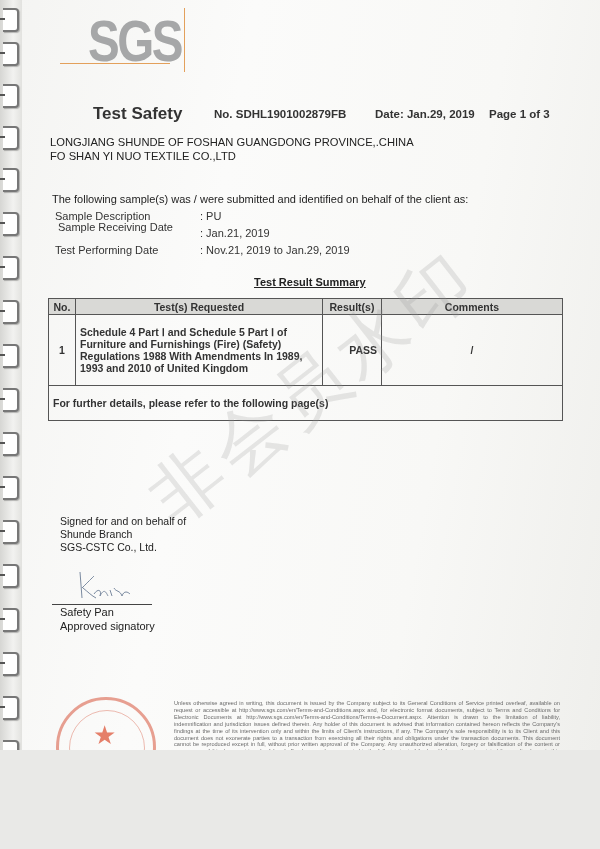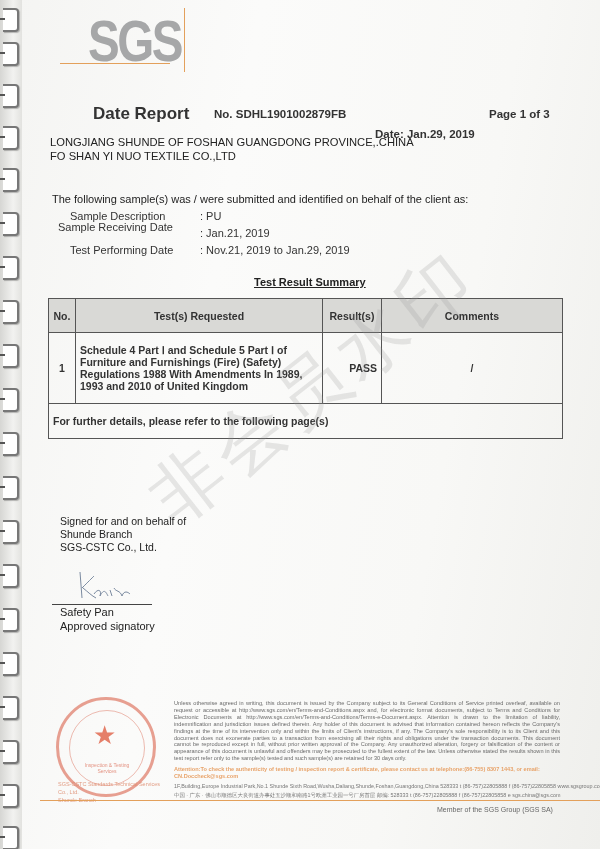--- a/index.html
+++ b/index.html
@@ -1,36 +1,36 @@
 <!DOCTYPE html>
 <html><head>
 <meta charset="utf-8">
 <style>
   html,body{margin:0;padding:0;}
   body{width:600px;height:849px;overflow:hidden;background:#e9e9e7;font-family:"Liberation Sans",sans-serif;color:#222;}
-  .page{position:relative;width:600px;height:849px;background:linear-gradient(100deg,#f4f4f2 0%,#fbfbfa 35%,#f8f8f6 70%,#efefec 100%);overflow:hidden;}
+  .page{position:relative;width:600px;height:750px;background:linear-gradient(100deg,#f4f4f2 0%,#fbfbfa 35%,#f8f8f6 70%,#efefec 100%);overflow:hidden;}
   .binding{position:absolute;left:0;top:0;width:22px;height:849px;background:linear-gradient(90deg,#d6d6d3,#f2f2f0 60%,#e2e2df);}
   .ring{position:absolute;left:3px;width:14px;height:20px;border:2px solid #777;border-left:none;border-radius:0 4px 4px 0;background:#fff;box-shadow:1px 1px 1px rgba(0,0,0,0.25);}
   .ring::before{content:"";position:absolute;left:-4px;top:8px;width:6px;height:2px;background:#555;}
   .abs{position:absolute;}
   .logo{left:88px;top:12px;font-family:"Liberation Sans",sans-serif;font-weight:bold;font-size:58px;letter-spacing:-3px;color:#a6a7a8;transform:scaleX(0.82);transform-origin:left top;line-height:58px;}
   .logo-hline{left:60px;top:63px;width:110px;height:1px;background:#e3a05b;}
   .logo-vline{left:184px;top:8px;width:1px;height:64px;background:#e3a05b;}
   .hdr-title{left:93px;top:104px;font-size:17px;font-weight:bold;color:#333;}
   .hdr-no{left:214px;top:108px;font-size:11.5px;font-weight:bold;color:#333;}
-  .hdr-date{left:375px;top:108px;font-size:11.5px;font-weight:bold;color:#333;margin-top:20px;}
+  .hdr-date{left:375px;top:108px;font-size:11.5px;font-weight:bold;color:#333;}
   .hdr-page{left:489px;top:108px;font-size:11.5px;font-weight:bold;color:#333;}
   .client{left:50px;top:135px;font-size:11.2px;line-height:14px;color:#222;}
   .ghost{color:#c9c9c6;font-size:9px;position:absolute;}
   .intro{left:52px;top:193px;font-size:11px;color:#222;}
-  .field-label{left:70px;font-size:11px;color:#333;}
+  .field-label{left:55px;font-size:11px;color:#333;}
   .field-value{left:200px;font-size:11px;color:#333;}
   .summary-title{left:254px;top:276px;font-size:11px;font-weight:bold;text-decoration:underline;color:#222;}
   table.res{position:absolute;left:48px;top:298px;width:515px;border-collapse:collapse;font-size:10.5px;color:#333;}
-  table.res th{background:#d9d9d6;font-weight:bold;border:1px solid #555;padding:10px 4px;height:13px;}
+  table.res th{background:#d9d9d6;font-weight:bold;border:1px solid #555;padding:1px 4px;height:13px;}
   table.res td{border:1px solid #555;padding:11px 4px;vertical-align:middle;line-height:12px;font-weight:bold;}
   .sign{left:60px;top:515px;font-size:10.5px;line-height:13px;color:#222;}
   .sig-line{left:52px;top:604px;width:100px;height:1px;background:#444;}
   .sig-name{left:60px;top:605px;font-size:11px;line-height:14px;color:#222;}
   .signature{left:74px;top:568px;width:60px;height:36px;}
   .watermark{left:130px;top:470px;font-size:72px;color:rgba(150,150,150,0.22);transform:rotate(-38deg);transform-origin:left top;white-space:nowrap;font-family:"DejaVu Sans",sans-serif;letter-spacing:6px;}
   .stamp{left:56px;top:697px;width:100px;height:100px;border-radius:50%;border:3px solid rgba(222,120,100,0.7);box-sizing:border-box;}
   .stamp-inner{position:absolute;left:10px;top:10px;width:74px;height:74px;border-radius:50%;border:1px solid rgba(222,120,100,0.5);}
   .stamp-star{position:absolute;left:34px;top:22px;color:rgba(225,105,80,0.85);font-size:26px;line-height:26px;}
   .stamp-text{position:absolute;left:18px;top:62px;width:60px;text-align:center;color:rgba(222,120,100,0.8);font-size:5px;line-height:6px;}
@@ -66,21 +66,21 @@
     <div class="ring" style="top:696px"></div>
     <div class="ring" style="top:740px"></div>
     <div class="ring" style="top:784px"></div>
     <div class="ring" style="top:826px"></div>
   </div>
 
   <div class="abs logo">SGS</div>
   <div class="abs logo-hline"></div>
   <div class="abs logo-vline"></div>
 
-  <div class="abs hdr-title">Date Report</div>
+  <div class="abs hdr-title">Test Safety</div>
   <div class="abs hdr-no">No. SDHL1901002879FB</div>
   <div class="abs hdr-date">Date: Jan.29, 2019</div>
   <div class="abs hdr-page">Page 1 of 3</div>
 
   <div class="abs client">
     <div>LONGJIANG SHUNDE OF FOSHAN GUANGDONG PROVINCE,.CHINA</div>
     <div>FO SHAN YI NUO TEXTILE CO.,LTD</div>
   </div>
 
   <div class="ghost" style="left:330px;top:158px;width:0;height:0"></div>

